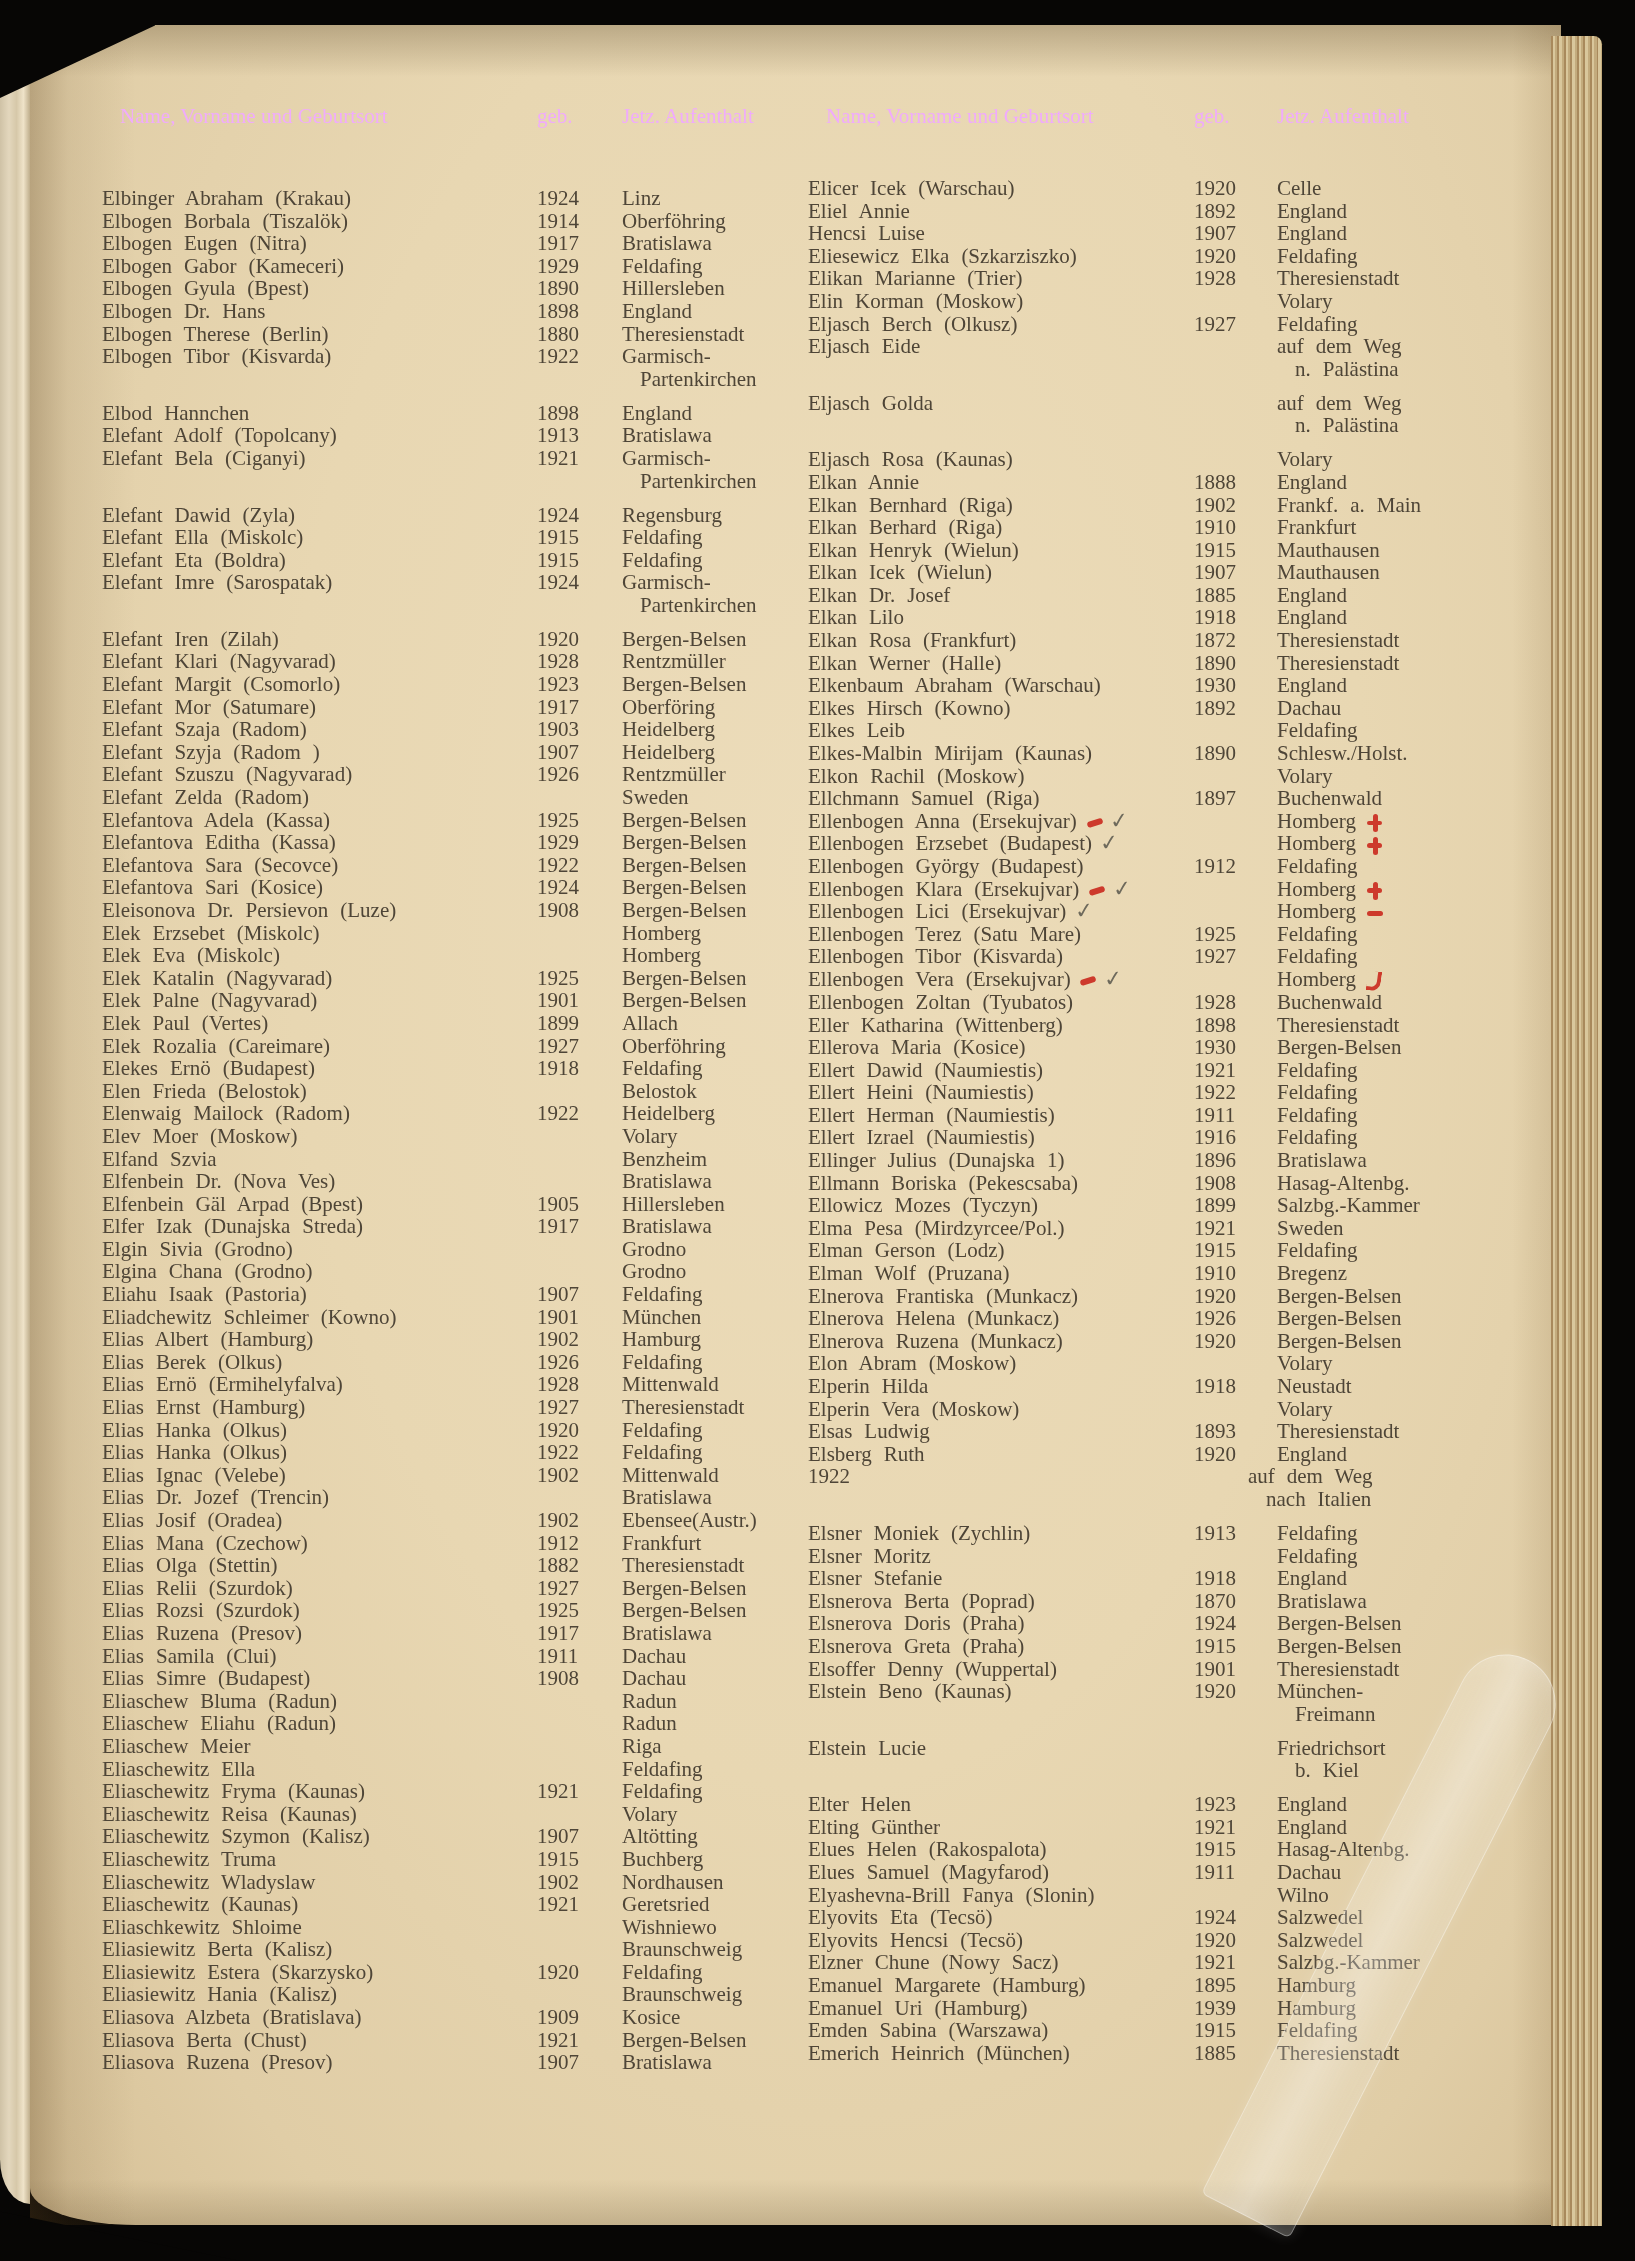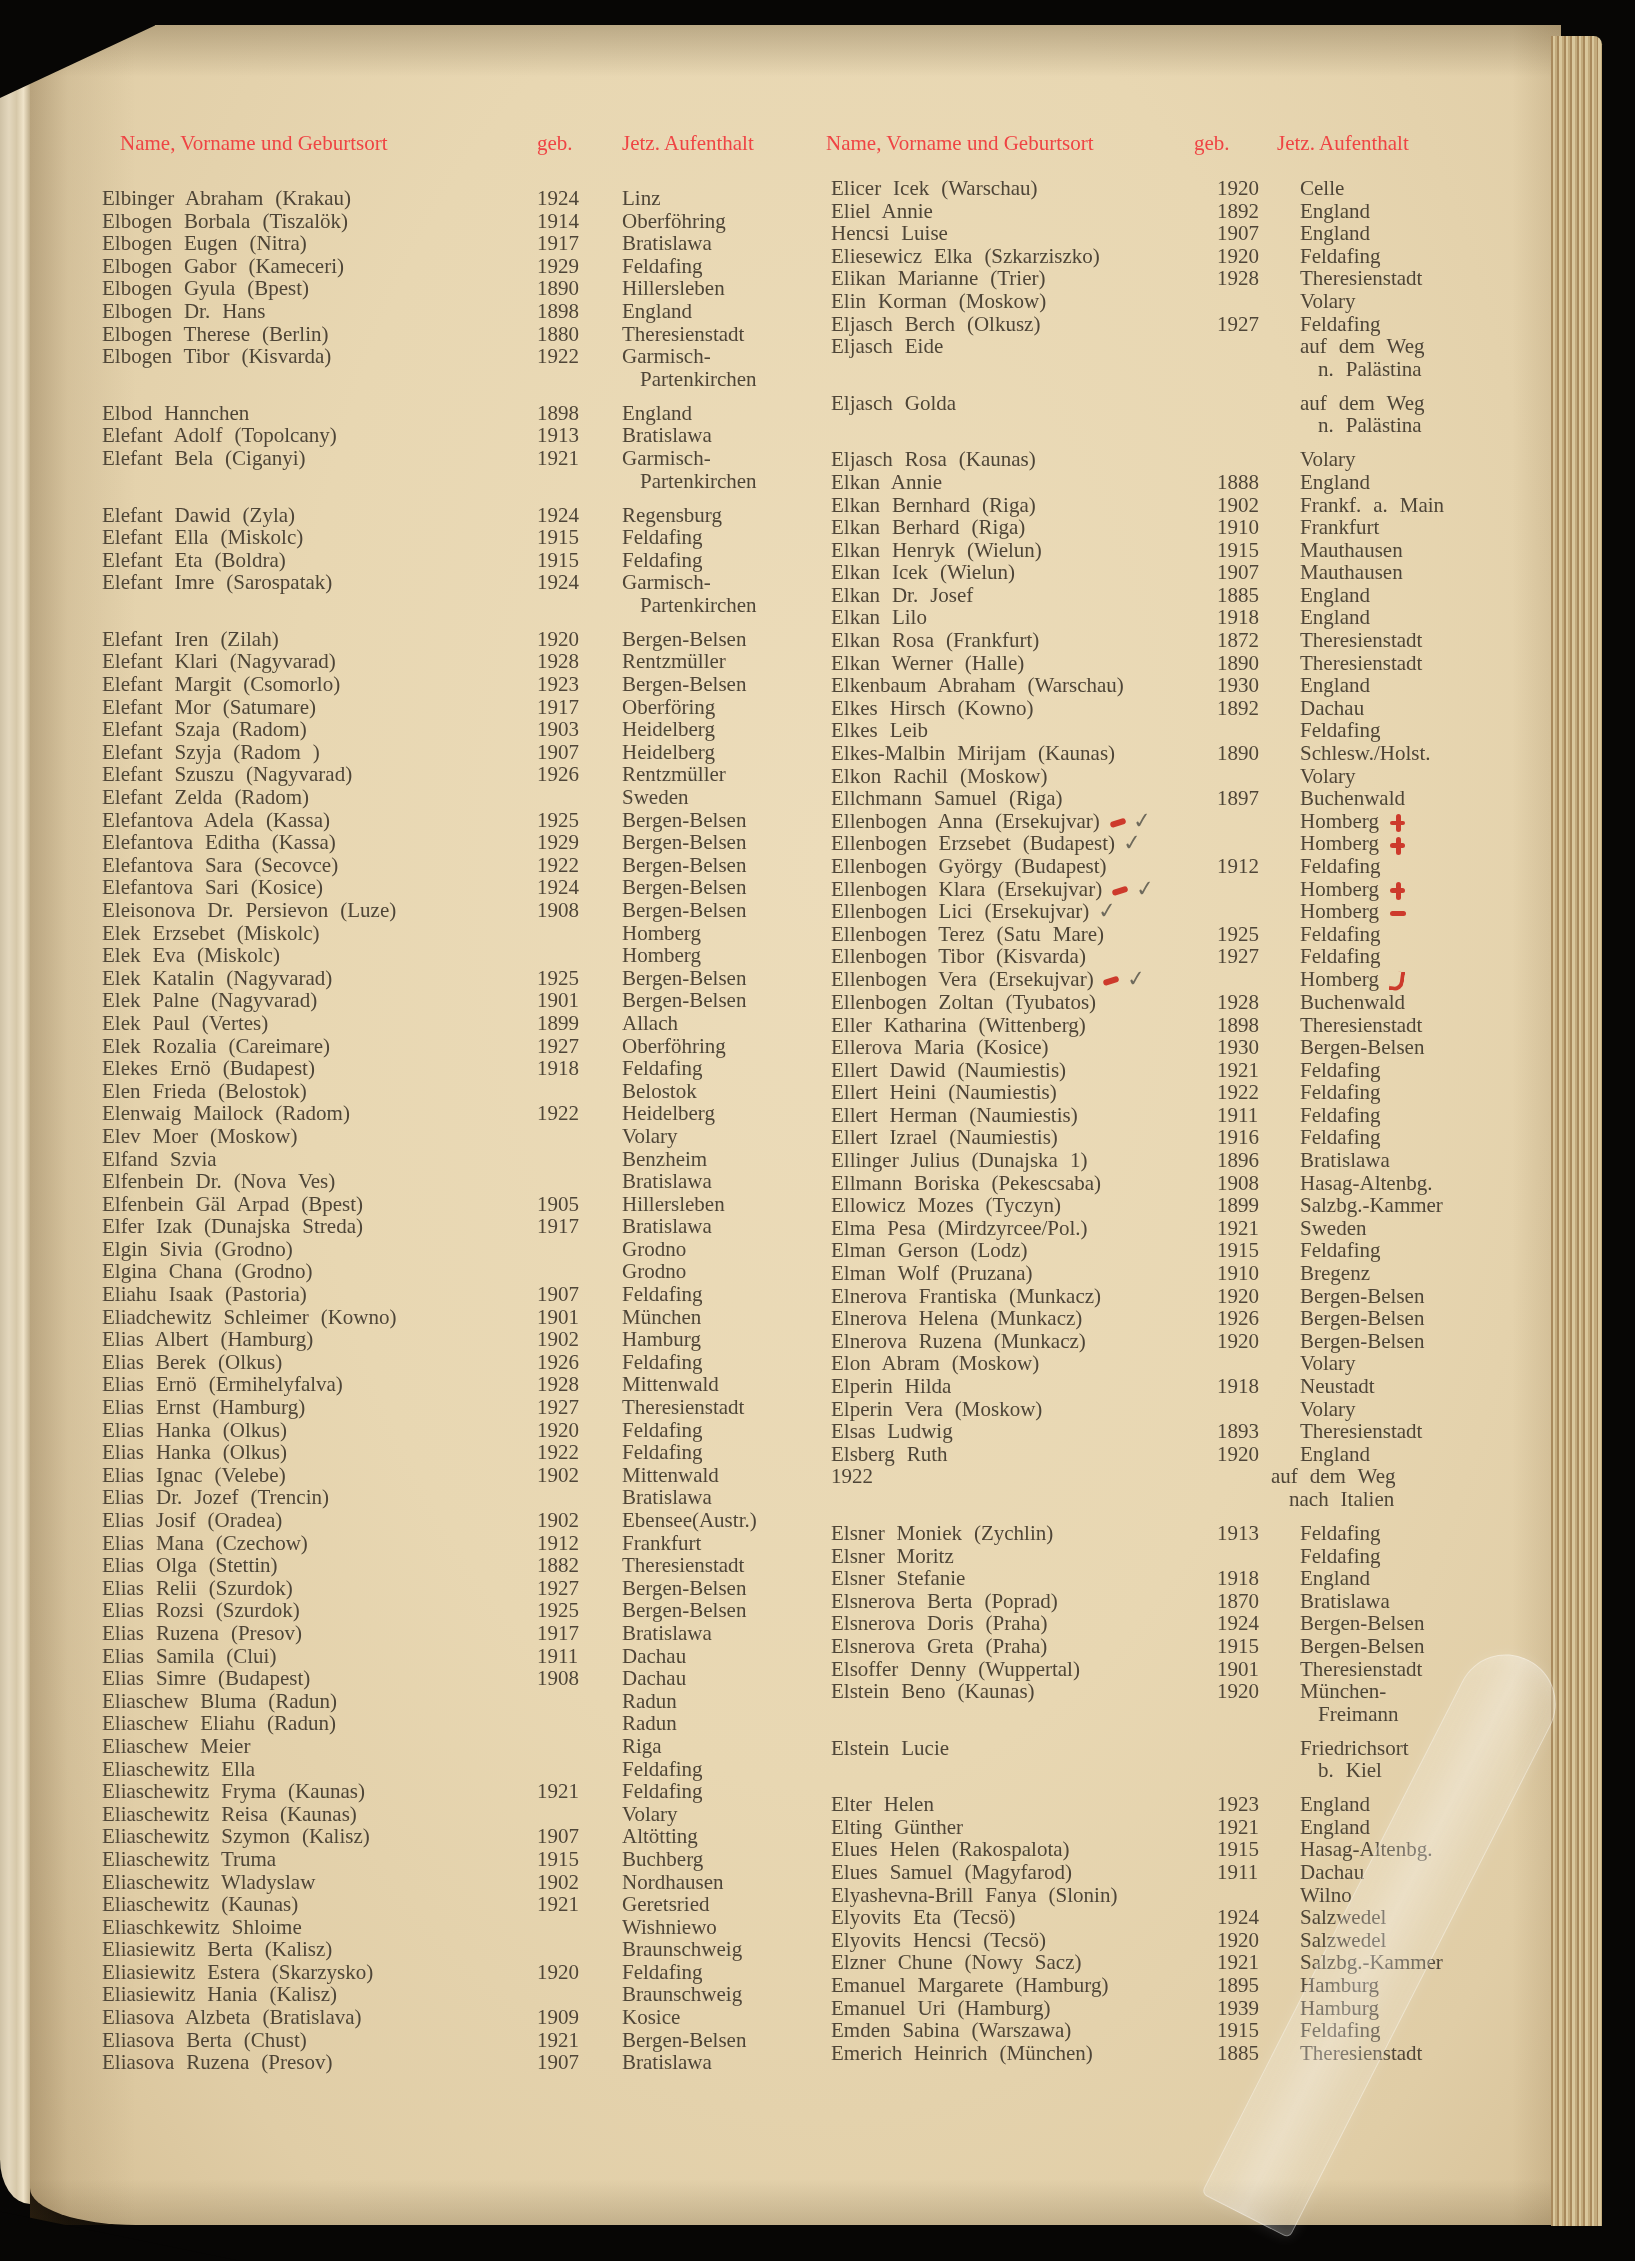--- a/index.html
+++ b/index.html
@@ -31,21 +31,21 @@
 
   
   .plastic{position:absolute;left:1479px;top:1660px;width:97px;height:622px;
     transform:rotate(27deg);transform-origin:50% 0;
     background:linear-gradient(90deg,rgba(250,248,240,.16),rgba(255,255,255,.34) 45%,rgba(235,230,215,.18));
     border:1.6px solid rgba(255,255,255,.40);border-radius:49px 49px 6.5px 6.5px;
     box-shadow:0 0 14.7px rgba(255,255,255,.12), inset 0 0 18px rgba(255,255,255,.18);}
 
   
   .col{position:absolute;color:#4e4537;font-size:21px;line-height:22.6px;word-spacing:.32em;}
-  .hdr{position:absolute;top:131px;height:24.5px;color:#ef4444;font-size:21px;}
+  .hdr{position:absolute;top:104px;height:24.5px;color:#f0abfc;font-size:21px;}
   .row{display:grid;min-height:22.6px;}
   .gridL{grid-template-columns:435px 56px 29px 213px;}
   .gridR{grid-template-columns:386px 54px 29px 219px;}
   .cell-name{white-space:nowrap;}
   .cell-geb{text-align:left;white-space:nowrap;}
   .cell-res{white-space:nowrap;}
   .row.gap{margin-top:11.4px;}
   .res-line.l2{padding-left:18px;}
   .hdr .h-name{padding-left:18px;}
 
@@ -714,21 +714,21 @@
       </div>
       <div class="row gridL">
         <span class="cell-name">Eliasova Ruzena (Presov)</span>
         <span class="cell-geb">1907</span>
         <span></span>
         <span class="cell-res">
           <div class="res-line">Bratislawa</div>
         </span>
       </div>
     </div>
-  <div id="col-right" class="col" style="left:831px;top:177px;width:689px;">
+  <div id="col-right" class="col" style="left:808px;top:177px;width:689px;">
       <div class="row gridR">
         <span class="cell-name">Elicer Icek (Warschau)</span>
         <span class="cell-geb">1920</span>
         <span></span>
         <span class="cell-res">
           <div class="res-line">Celle</div>
         </span>
       </div>
       <div class="row gridR">
         <span class="cell-name">Eliel Annie</span>

